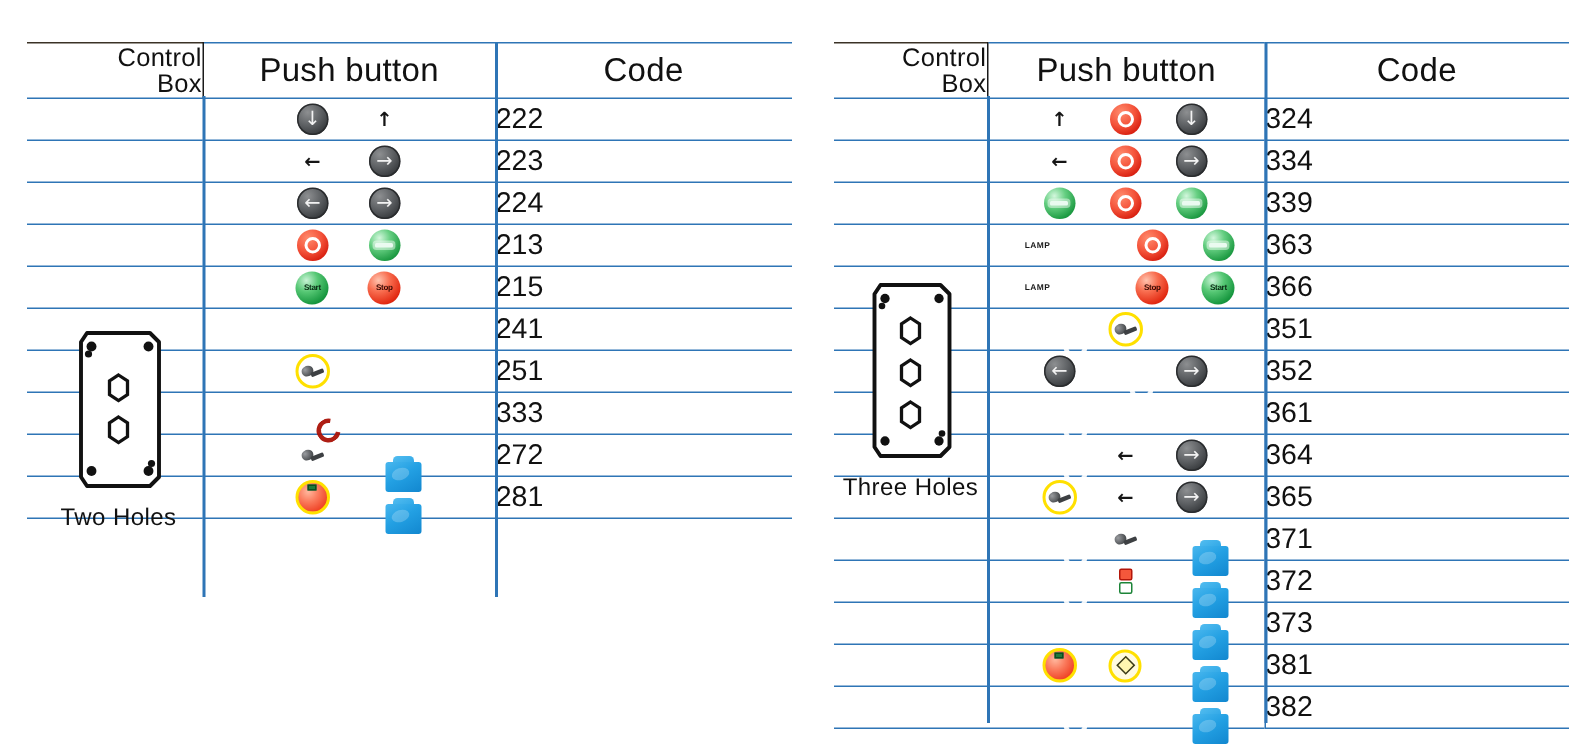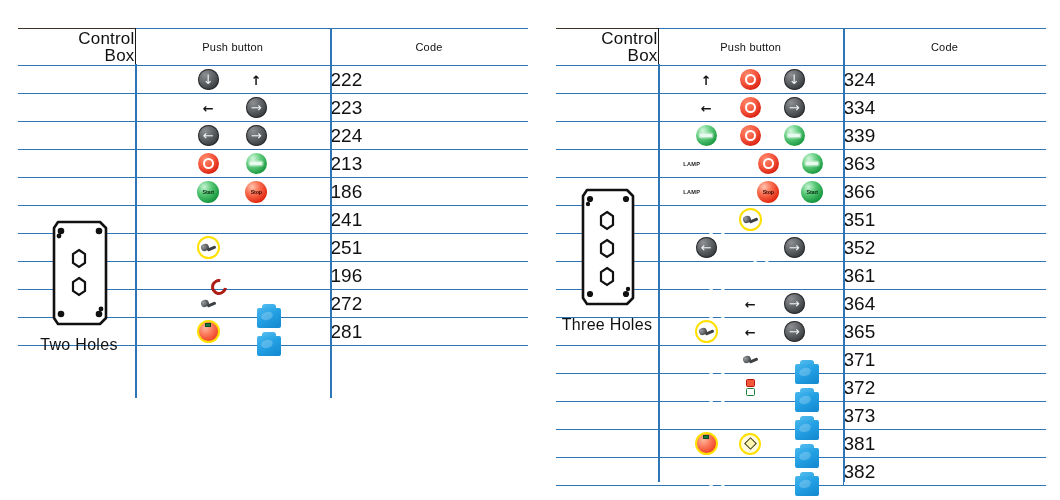--- a/index.html
+++ b/index.html
@@ -31,21 +31,21 @@
     border-right:1.6px solid #1a1a1a;
     text-align:right;
     vertical-align:top;
   }
   .hdr-label{
     font-size:17px;color:#111;line-height:1.0;
     padding-left:22px;padding-top:1px;letter-spacing:0.2px;
   }
   .hdr-label .l2{display:block;}
   .hdr-txt{
-    font-size:11px;color:#111;text-align:center;letter-spacing:0.2px;margin-left:12px;
+    font-size:22px;color:#111;text-align:center;letter-spacing:0.2px;margin-left:12px;
   }
 
   .body-row td{
     border-top:1.4px solid #2e75b6;
     height:27px;
   }
   .body-row:first-of-type td{border-top:none;}
   .body-row td.pb,
   .body-row td.code{border-top:1.4px solid #2e75b6;}
   .last-rule td{border-top:1.6px solid #2e75b6;height:0;line-height:0;font-size:0;}
@@ -358,21 +358,21 @@
                     <span class="cap start">Start</span>
                   </span>
                 </span>
                 <span class="slot">
                   <span class="b">
                     <span class="cap stop">Stop</span>
                   </span>
                 </span>
               </div>
             </td>
-            <td class="code">186</td>
+            <td class="code">215</td>
           </tr>
           <tr class="body-row">
             <td class="cbox"></td>
             <td class="pb">
               <div class="btnrow">
                 <span class="slot">
                   <span class="b"><span class="lampgreen"></span></span>
                 </span>
                 <span class="slot">
                   <span class="b"><span class="lampred"></span></span>
@@ -404,21 +404,21 @@
             <td class="pb">
               <div class="btnrow">
                 <span class="slot">
                   <span class="b"><span class="twist deep"></span></span>
                 </span>
                 <span class="slot">
                   <span class="b"><span class="lampgreen"></span></span>
                 </span>
               </div>
             </td>
-            <td class="code">196</td>
+            <td class="code">333</td>
           </tr>
           <tr class="body-row">
             <td class="cbox"></td>
             <td class="pb">
               <div class="btnrow">
                 <span class="slot">
                   <span class="b">
                     <span class="keysw nor">
                       <span class="keyglyph"></span>
                     </span>

